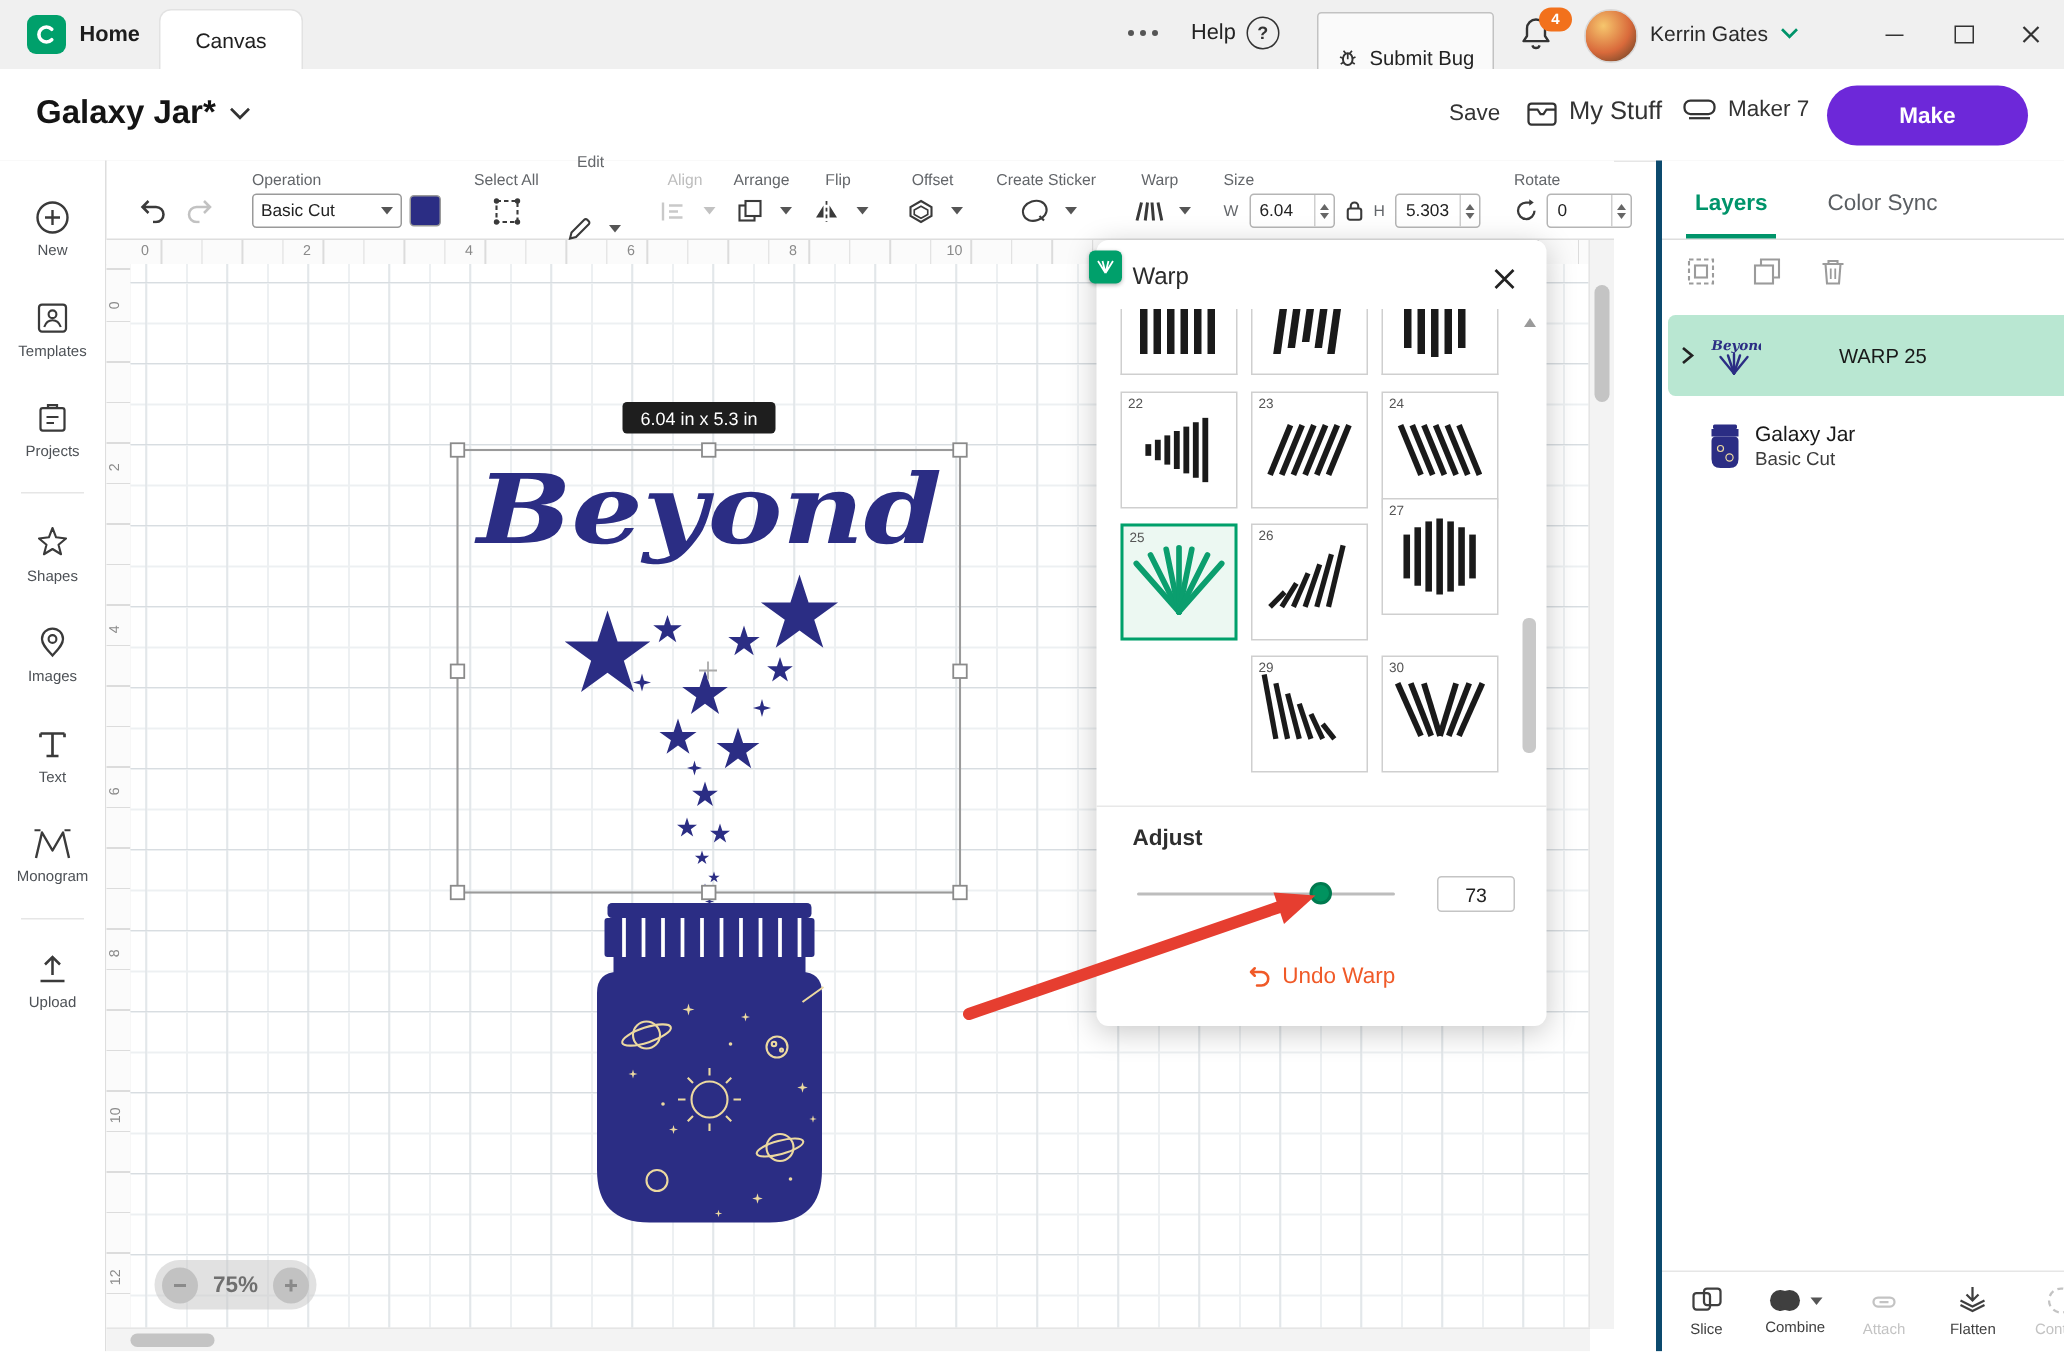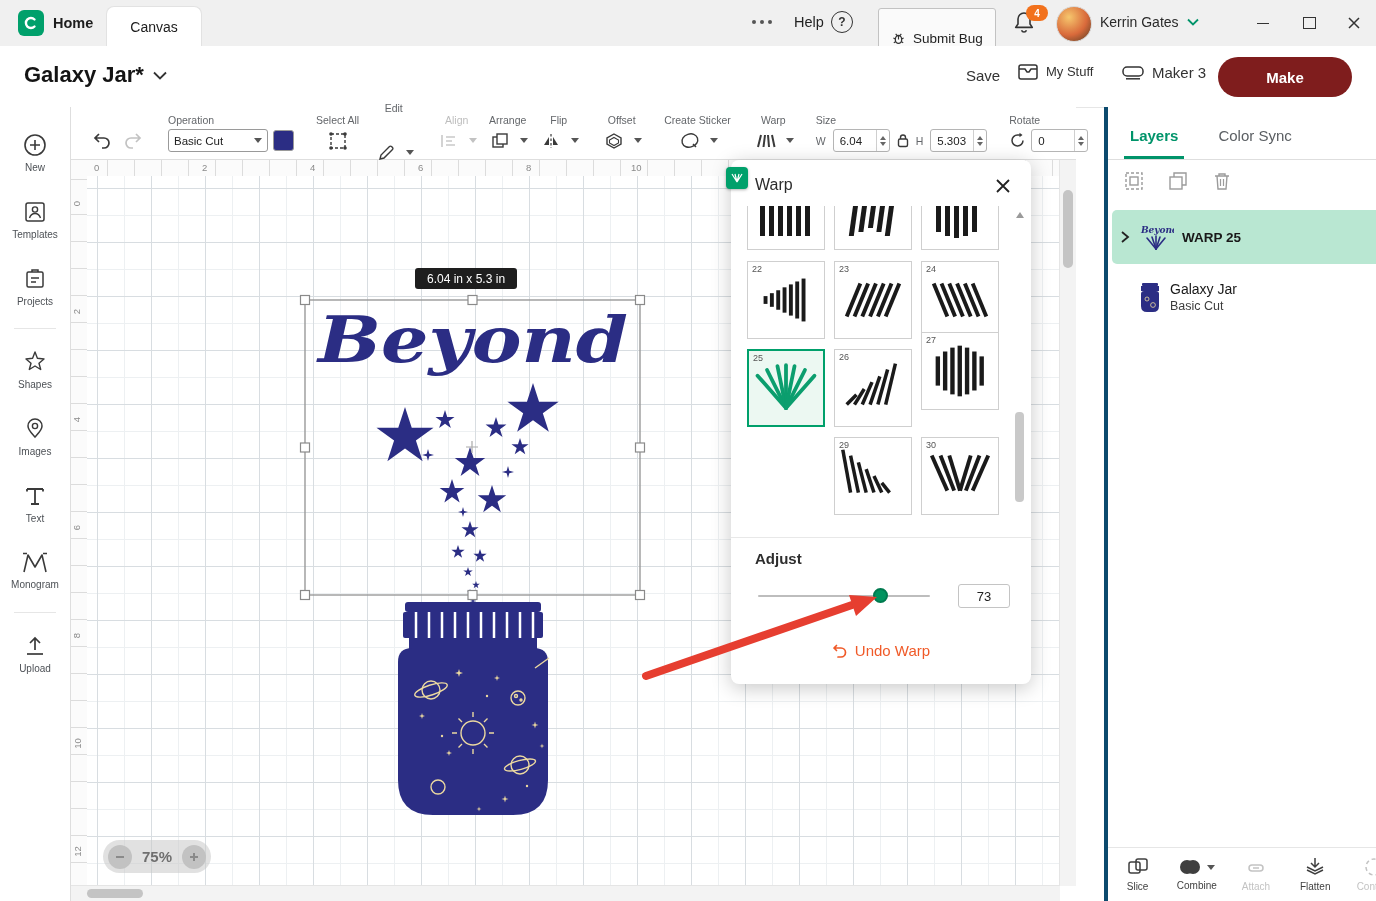--- a/index.html
+++ b/index.html
@@ -28,23 +28,23 @@
   .user-name{position:absolute;left:1100px;top:14px;font-size:14px;color:#2a2a2a;display:flex;align-items:center;gap:8px;cursor:pointer;}
   .win-btn{position:absolute;top:8px;width:30px;height:30px;display:flex;align-items:center;justify-content:center;cursor:pointer;}
   .min-glyph{display:block;width:12px;height:0;border-bottom:1.6px solid #333;}
   .max-glyph{display:block;width:11px;height:10px;border:1.5px solid #333;}
 
   
   .header{position:absolute;left:0;top:46px;width:1376px;height:61px;background:#fff;border-bottom:1px solid #e6e6e6;}
   .doc-title{position:absolute;left:24px;top:16px;display:flex;align-items:center;gap:9px;cursor:pointer;}
   .doc-title span{font-size:22px;font-weight:bold;color:#141414;}
   .hdr-save{position:absolute;left:966px;top:21px;font-size:15px;color:#333;cursor:pointer;}
-  .hdr-mystuff{position:absolute;left:1018px;top:18px;display:flex;align-items:flex-start;gap:8px;font-size:13px;color:#333;cursor:pointer;}
+  .hdr-mystuff{position:absolute;left:1018px;top:18px;display:flex;align-items:flex-end;gap:8px;font-size:17px;color:#333;cursor:pointer;}
   .hdr-machine{position:absolute;left:1122px;top:18px;display:flex;align-items:center;gap:8px;font-size:15px;color:#333;cursor:pointer;}
-  .make-btn{position:absolute;left:1218px;top:11px;width:134px;height:40px;border-radius:20px;background:#7f1d1d;color:#fff;
+  .make-btn{position:absolute;left:1218px;top:11px;width:134px;height:40px;border-radius:20px;background:#6d28d9;color:#fff;
       font-size:15px;font-weight:bold;display:flex;align-items:center;justify-content:center;cursor:pointer;border:none;}
 
   
   .toolbar{position:absolute;left:71px;top:107px;width:1005px;height:53px;background:#fff;border-bottom:1px solid #dedede;
       display:flex;align-items:center;padding:0 0 0 18px;box-sizing:border-box;}
   .tgroup{display:flex;flex-direction:column;align-items:center;justify-content:flex-start;}
   .tlabel{font-size:10.5px;color:#63666a;height:15px;line-height:15px;white-space:nowrap;}
   .trow{display:flex;align-items:center;gap:5px;height:26px;}
   .tdiv{width:1px;height:38px;background:#e4e4e4;margin:0 11px;}
   .icon-btn{width:26px;height:26px;display:flex;align-items:center;justify-content:center;cursor:pointer;}
@@ -122,21 +122,21 @@
 
   
   .rpanel{position:absolute;left:1104px;top:107px;width:300px;height:794px;background:#fff;border-left:4px solid #0c4a6e;box-sizing:border-box;}
   .rtabs{position:absolute;left:0;top:0;width:100%;height:53px;border-bottom:1px solid #dedede;display:flex;align-items:flex-end;padding-left:16px;box-sizing:border-box;}
   .rtab{font-size:15px;padding:0 6px 15px 6px;margin-right:28px;cursor:pointer;color:#5a5e62;}
   .rtab.active{color:#00946a;font-weight:bold;border-bottom:3px solid #00946a;padding-bottom:12px;}
   .ricons{position:absolute;left:14px;top:62px;display:flex;gap:20px;}
   .ricon{width:24px;height:24px;display:flex;align-items:center;justify-content:center;cursor:pointer;color:#9b9b9b;}
   .layer-row{position:absolute;left:4px;width:278px;height:54px;border-radius:5px;display:flex;align-items:center;gap:8px;padding:0 8px;box-sizing:border-box;cursor:pointer;}
   .layer-row.sel{background:#b9e7d2;}
-  .layer-title{font-size:13.5px;color:#191919;font-weight:bold;}
+  .layer-title{font-size:13.5px;color:#191919;font-weight:normal;margin-left:44px;}
   .layer-title2{font-size:14px;color:#191919;}
   .layer-sub{font-size:12.5px;color:#3c3c3c;margin-top:2px;}
   .rscroll{position:absolute;right:3px;top:100px;width:10px;height:590px;}
   .rscroll .thumb{position:absolute;left:1px;top:14px;width:8px;height:60px;border-radius:4px;background:#d2d2d2;}
   .blank-row{position:absolute;left:0;bottom:53px;width:100%;height:44px;border-top:1px solid #e6e6e6;display:flex;align-items:center;gap:12px;padding:0 8px;box-sizing:border-box;}
   .blank-swatch{width:54px;height:34px;background:#fff;border:1px solid #c9c9c9;}
   .blank-label{font-size:11.5px;color:#2e2e2e;}
   .bbar{position:absolute;left:0;bottom:0;width:100%;height:53px;border-top:1px solid #e6e6e6;display:flex;}
   .baction{flex:1;display:flex;flex-direction:column;align-items:center;justify-content:center;gap:4px;cursor:pointer;}
   .baction .lbl{font-size:10px;color:#3f3f3f;}
@@ -219,21 +219,21 @@
           <rect x="1" y="1" width="18" height="14" rx="2" fill="none" stroke="#333" stroke-width="1.5"></rect>
           <path d="M1 5h6l2 3h2l2-3h6" fill="none" stroke="#333" stroke-width="1.5"></path>
         </svg>
       <span>My Stuff</span>
     </div>
     <div class="hdr-machine">
       <svg width="22" height="14" viewBox="0 0 22 14">
           <rect x="1" y="1" width="20" height="9" rx="4" fill="none" stroke="#333" stroke-width="1.5"></rect>
           <path d="M4 12.8h14" stroke="#333" stroke-width="1.5"></path>
         </svg>
-      <span>Maker 3</span>
+      <span>Maker 7</span>
     </div>
     <button class="make-btn">Make</button>
   </div>
 
   <div class="toolbar">
     <div class="tgroup">
         <div class="tlabel">&nbsp;</div>
       <div class="trow">
         <div class="icon-btn">
           <svg width="20" height="16" viewBox="0 0 20 16">

